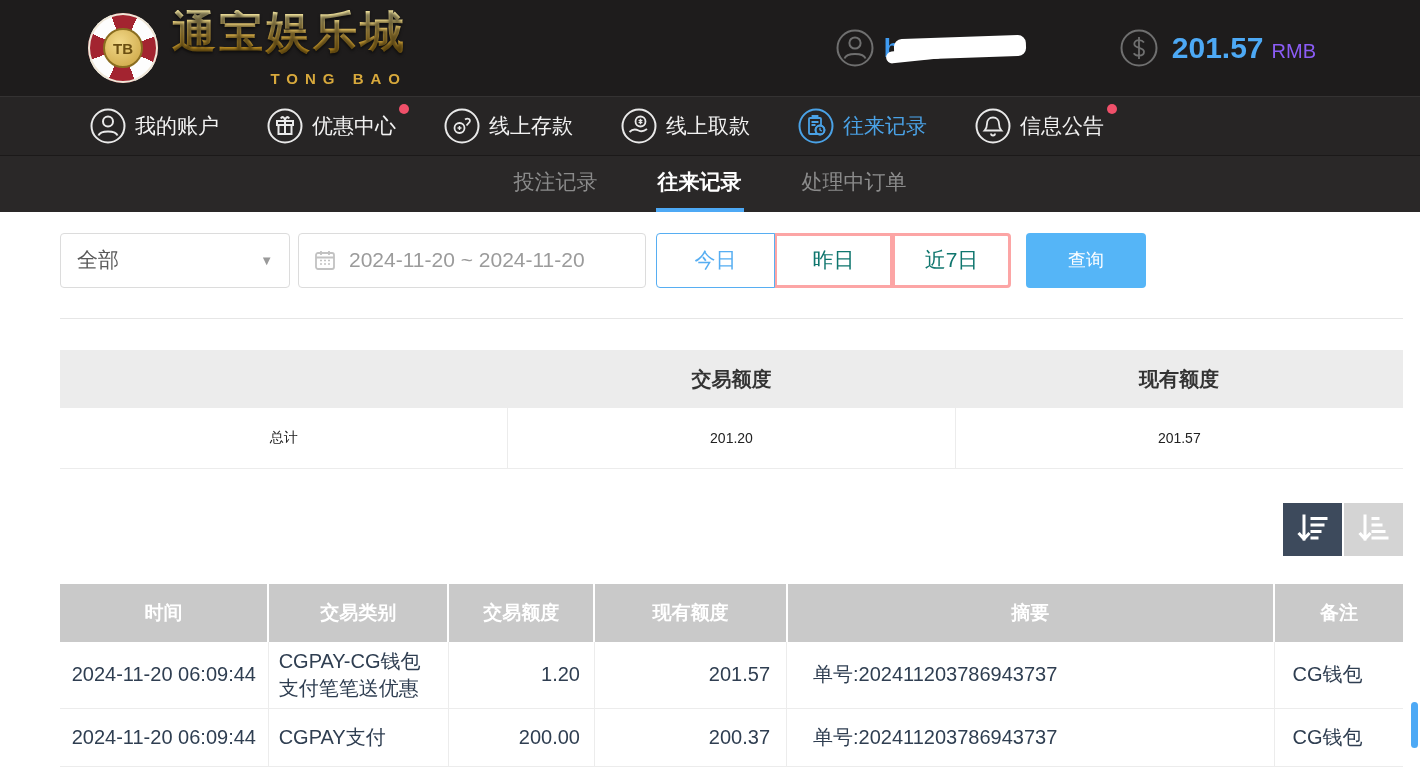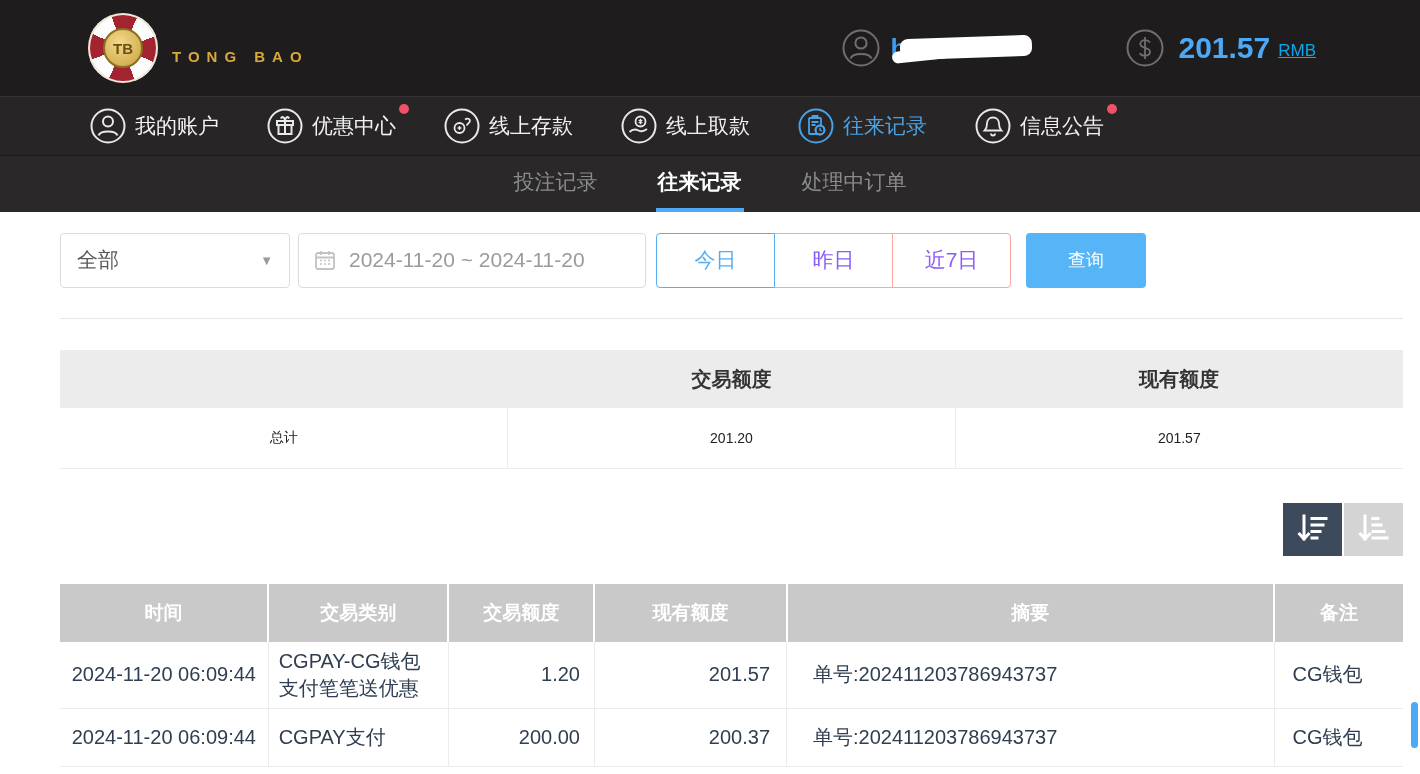--- a/index.html
+++ b/index.html
@@ -23,21 +23,21 @@
 
   .top-right { position:absolute; right:0; top:0; height:96px; display:flex; align-items:center; }
   .user-box { display:flex; align-items:center; margin-right:86px; }
   .circle-ic { width:38px; height:38px; color:#6f6f6f; }
   .redacted { position:relative; margin-left:10px; width:150px; height:38px; }
   .redacted .frag { position:absolute; left:0; top:4px; color:#3f9af0; font-size:26px; font-weight:bold; }
   .redacted .blob { position:absolute; left:10px; top:8px; width:132px; height:21px; background:#fff; border-radius:8px; transform:rotate(-2deg); }
   .redacted .blob2 { position:absolute; left:2px; top:20px; width:58px; height:12px; background:#fff; border-radius:6px; transform:rotate(-6deg); }
   .balance-box { display:flex; align-items:center; margin-right:104px; }
   .balance-amt { color:#4da9f5; font-size:30px; font-weight:bold; margin-left:14px; }
-  .balance-cur { color:#0ea5e9; font-size:17px; margin-left:8px; margin-top:6px;text-decoration:underline; }
+  .balance-cur { color:#8b5cf6; font-size:20px; margin-left:8px; margin-top:6px; }
 
   
   .mainnav { height:59px; background:#272525; display:flex; align-items:center; padding-left:90px; gap:48px; border-top:1px solid #343232; }
   .nav-item { display:flex; align-items:center; gap:9px; color:#f2f2f2; font-size:21px; cursor:pointer; position:relative; }
   .nav-item .nav-ic { width:36px; height:36px; color:#e9e9e9; }
   .nav-item.active { color:#4aa2e6; }
   .nav-item.active .nav-ic { color:#4aa2e6; }
   .dot { position:absolute; right:-13px; top:-4px; width:10px; height:10px; border-radius:50%; background:#f0506a; }
 
   
@@ -48,21 +48,21 @@
   
   .content { padding:20px 17px 0 60px; }
   .filter-row { display:flex; align-items:center; height:56px; }
   .select { width:230px; height:55px; border:1px solid #dcdcdc; border-radius:4px; display:flex; align-items:center;
     padding:0 16px; font-size:21px; color:#5a5a5a; cursor:pointer;gap:48px; }
   .select .caret { margin-left:auto; color:#9a9a9a; font-size:13px; }
   .date-input { width:348px; height:55px; border:1px solid #dcdcdc; border-radius:4px; display:flex; align-items:center;
     padding:0 14px; margin-left:8px; font-size:21px; color:#9b9b9b; cursor:pointer; }
   .cal-ic { width:24px; height:24px; color:#c2c2c2; margin-right:12px; flex:0 0 auto; }
   .seg { display:flex; margin-left:10px; }
-  .seg button { width:119px; height:55px; background:#fff; border:1px solid #fca5a5; color:#8b5cf6; font-size:21px; cursor:pointer; margin-left:-1px; font-family:inherit; }
+  .seg button { width:119px; height:55px; background:#fff; border:3px solid #fca5a5; color:#0f766e; font-size:21px; cursor:pointer; margin-left:-1px; font-family:inherit; }
   .seg button:first-child { border-radius:4px 0 0 4px; margin-left:0; }
   .seg button:last-child { border-radius:0 4px 4px 0; }
   .seg button.active { border:1px solid #57aef2; color:#57aef2; position:relative; z-index:1; }
   .btn-query { margin-left:15px; width:120px; height:55px; background:#55b5f7; border:none; border-radius:4px;
     color:#fff; font-size:18px; cursor:pointer; font-family:inherit; }
 
   .divider { height:1px; background:#e6e6e6; margin-top:30px; }
 
   table { border-collapse:collapse; width:100%; table-layout:fixed; }
   .sum-table { margin-top:31px; }
@@ -93,20 +93,21 @@
 </style>
 </head>
 <body>
 
 <div class="topbar">
   <div class="logo">
     <div class="chip">
       <div class="chip-core">TB</div>
     </div>
     <div class="logo-text">
+      <div class="logo-title">通宝娱乐城</div>
       <div class="logo-sub">TONG BAO</div>
     </div>
   </div>
 
   <div class="top-right">
     <div class="user-box">
       <svg class="circle-ic" viewBox="0 0 38 38" fill="none" stroke="currentColor" stroke-width="2">
         <circle cx="19" cy="19" r="17.5"></circle>
           <circle cx="19" cy="14" r="5.6"></circle>
           <path d="M8.5 29.5c2-6 19-6 21 0"></path>

